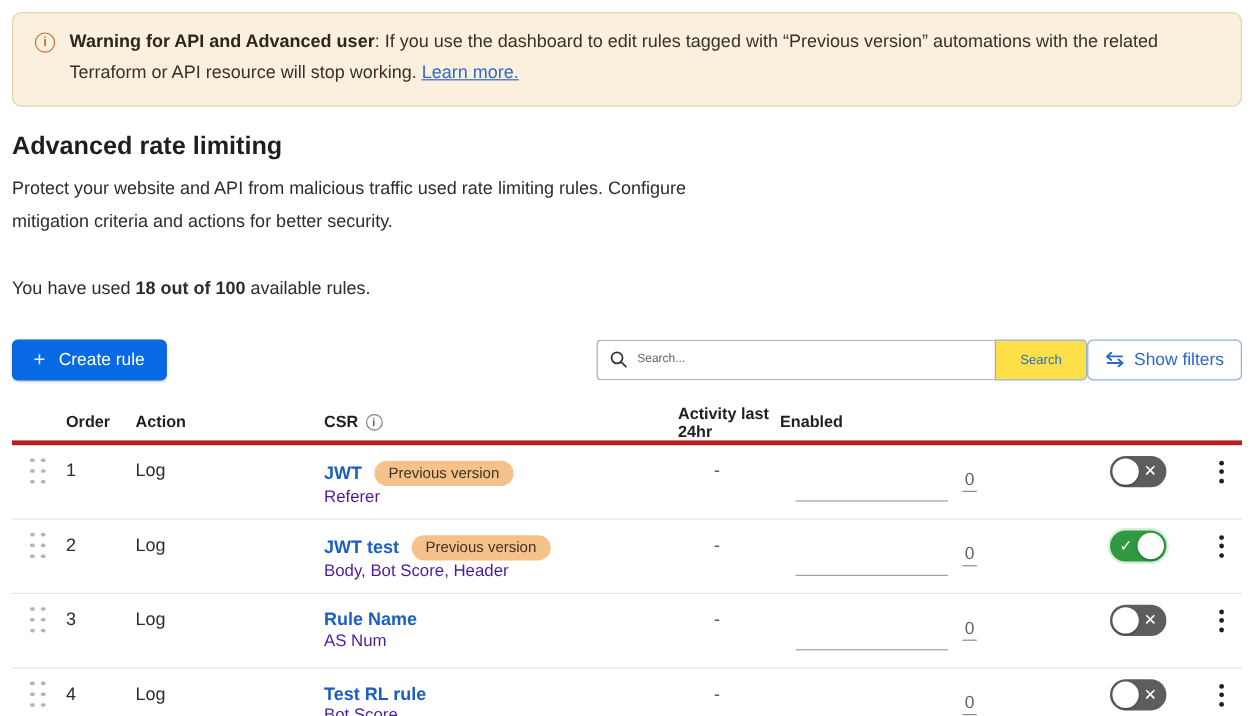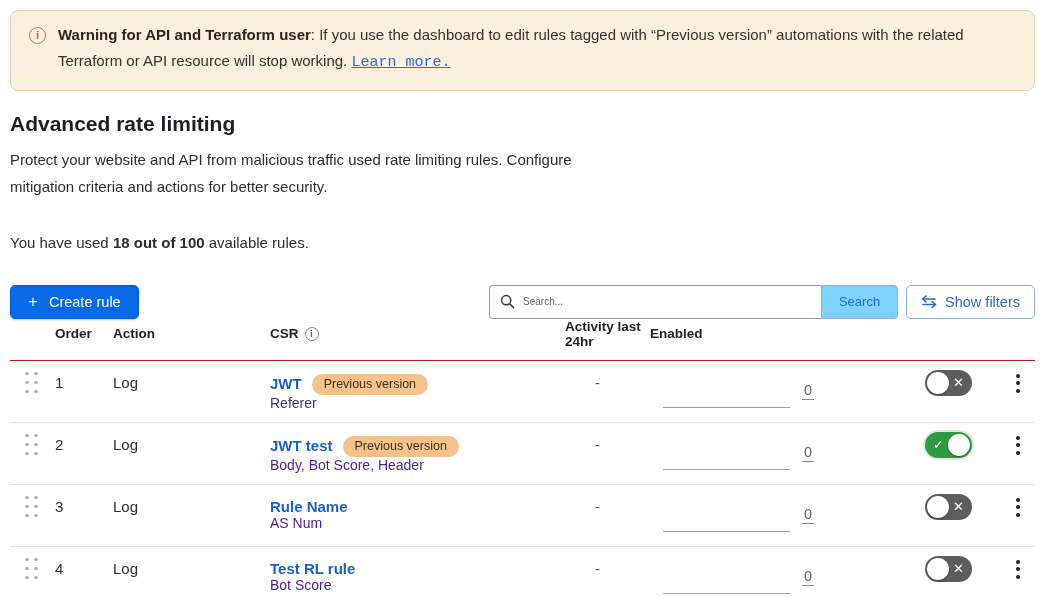--- a/index.html
+++ b/index.html
@@ -9,49 +9,49 @@
   .page { padding:10px; width:1045px; }
 
   
   .banner { background:#fbf0dd; border:1px solid #e4d2b2; border-radius:8px;
     padding:11px 20px 13px 18px; display:flex; gap:12px; font-size:15px;
     line-height:1.75; color:#363129; }
   .banner-icon { flex:0 0 auto; margin-top:5px; width:17px; height:17px; border:1.5px solid #c9703d;
     border-radius:50%; color:#c9703d; font-size:11px; font-weight:700; display:flex;
     align-items:center; justify-content:center; font-style:normal; }
   .banner b { color:#2c2620; }
-  .banner a { color:#2d6ac8; text-decoration:underline; cursor:pointer;font-family:Liberation Mono, monospace; }
+  .banner a { color:#2d6ac8; text-decoration:underline; cursor:pointer; }
 
   
   .page-title { font-size:21px; font-weight:700; margin:21px 0 10px 0; color:#1c1e21; }
   .page-desc { font-size:15px; line-height:1.8; max-width:625px; color:#2b2d31; }
   .usage { font-size:15px; margin-top:34px; color:#2b2d31; }
 
   
   .toolbar { margin-top:34px; display:flex; justify-content:space-between; align-items:center; }
   .btn-create { background:#0869e5; border:1px solid #0861d2; color:#fff; font-size:14.5px;
     height:34px; padding:0 17px; border-radius:5px; display:flex; align-items:center; gap:11px;
     cursor:pointer; font-family:inherit; box-shadow:0 1px 2px rgba(0,40,120,.25); }
   .btn-create .plus { font-size:17px; font-weight:400; opacity:.9; }
   .search-area { display:flex; align-items:stretch; }
   .search-box { display:flex; align-items:center; width:332px; height:34px; background:#fff;
     border:1px solid #9a9a9a; border-right:none; border-radius:4px 0 0 4px; padding:0 10px; }
   .search-box svg { flex:0 0 auto; margin-right:8px; }
   .search-box input { border:none; outline:none; flex:1; font-size:10px; color:#333;
     font-family:inherit; background:transparent; }
   .search-box input::placeholder { color:#5f6368; }
-  .btn-search { width:77px; height:34px; background:#7dd3fc; border:1px solid #8fb0dd;
-    border-radius:0 4px 4px 0; color:#2d6ac8; font-size:13px; cursor:pointer; font-family:inherit; }
-  .btn-filters { margin-left:8px; height:34px; background:#fff; border:1px solid #8fb0dd;
+  .btn-search { width:77px; height:34px; background:#fde047; border:1px solid #8fb0dd;
+    border-radius:0 4px 4px 0; color:#2d6ac8; font-size:11px; cursor:pointer; font-family:inherit; }
+  .btn-filters { height:34px; background:#fff; border:1px solid #8fb0dd;
     border-radius:5px; color:#2d6ac8; font-size:14.5px; cursor:pointer; padding:0 14px;
     display:flex; align-items:center; gap:8px; font-family:inherit; }
 
   
   .grid { display:grid; grid-template-columns:45px 58px 157px 295px 85px 275px 75px 35px; }
-  .thead { padding-bottom:11px; border-bottom:1px solid #b91c1c; }
+  .thead { margin-top:20px; border-bottom:4px solid #b91c1c; }
   .th { font-size:13.5px; font-weight:700; color:#1d1f23; display:flex; align-items:center; gap:6px; }
   .info-i { width:14px; height:14px; border:1.2px solid #7d8084; border-radius:50%; color:#5a5d61;
     font-size:9px; font-weight:700; display:inline-flex; align-items:center; justify-content:center; }
 
   .row { height:62px; border-bottom:1px solid #e4e4e4; position:relative; }
   .cell { padding-top:13px; font-size:15px; color:#2b2d31; }
   .cell-handle { padding-top:11px; padding-left:15px; }
   .drag-dots { display:grid; grid-template-columns:repeat(2,4px); grid-auto-rows:4px; gap:5px; cursor:grab; }
   .drag-dots i { width:3.5px; height:3.5px; border-radius:50%; background:#b3b3b3; }
   .rule-name { color:#1b5fc3; font-weight:700; font-size:15px; cursor:pointer; display:inline-block; }
@@ -79,21 +79,21 @@
   .kebab i { width:4px; height:4px; border-radius:50%; background:#1d1f23; }
 </style>
 </head>
 <body>
 
 <div class="page">
 
   <div class="banner">
     <span class="banner-icon">i</span>
     <span>
-      <b>Warning for API and Terraform user</b><span>: If you use the dashboard to edit rules tagged with “Previous version” automations with the related Terraform or API resource will stop working. </span><a>Learn more.</a>
+      <b>Warning for API and Advanced user</b><span>: If you use the dashboard to edit rules tagged with “Previous version” automations with the related Terraform or API resource will stop working. </span><a>Learn more.</a>
     </span>
   </div>
 
   <h1 class="page-title">Advanced rate limiting</h1>
   <p class="page-desc">Protect your website and API from malicious traffic used rate limiting rules. Configure mitigation criteria and actions for better security.</p>
   <p class="usage">
     <span>You have used </span><b>18 out of 100</b><span> available rules.</span>
   </p>
 
   <div class="toolbar">

